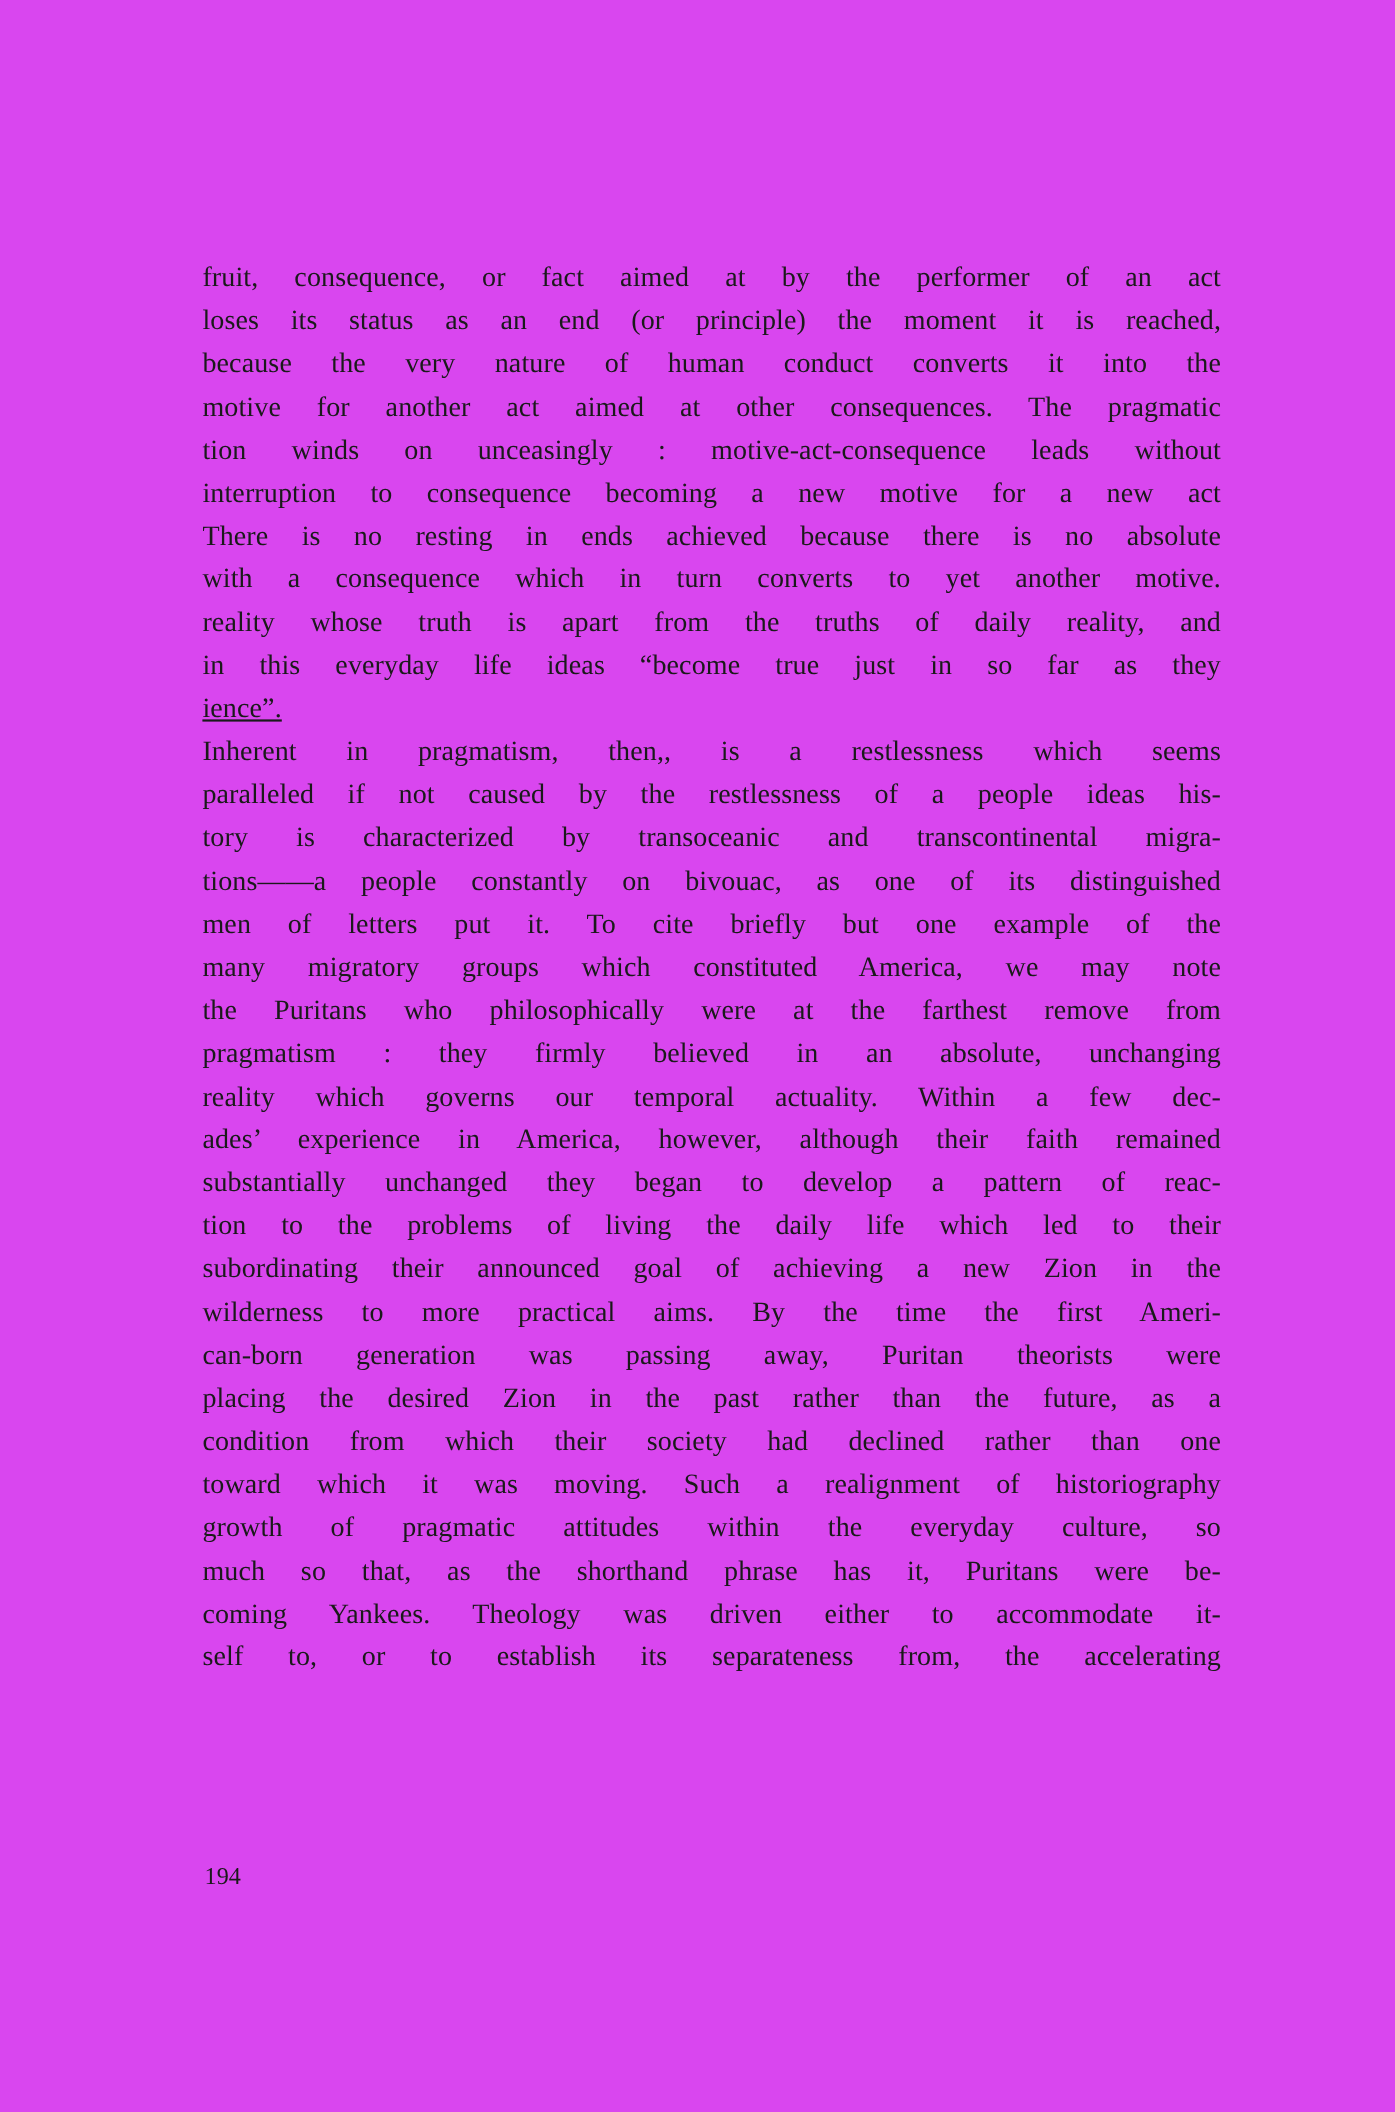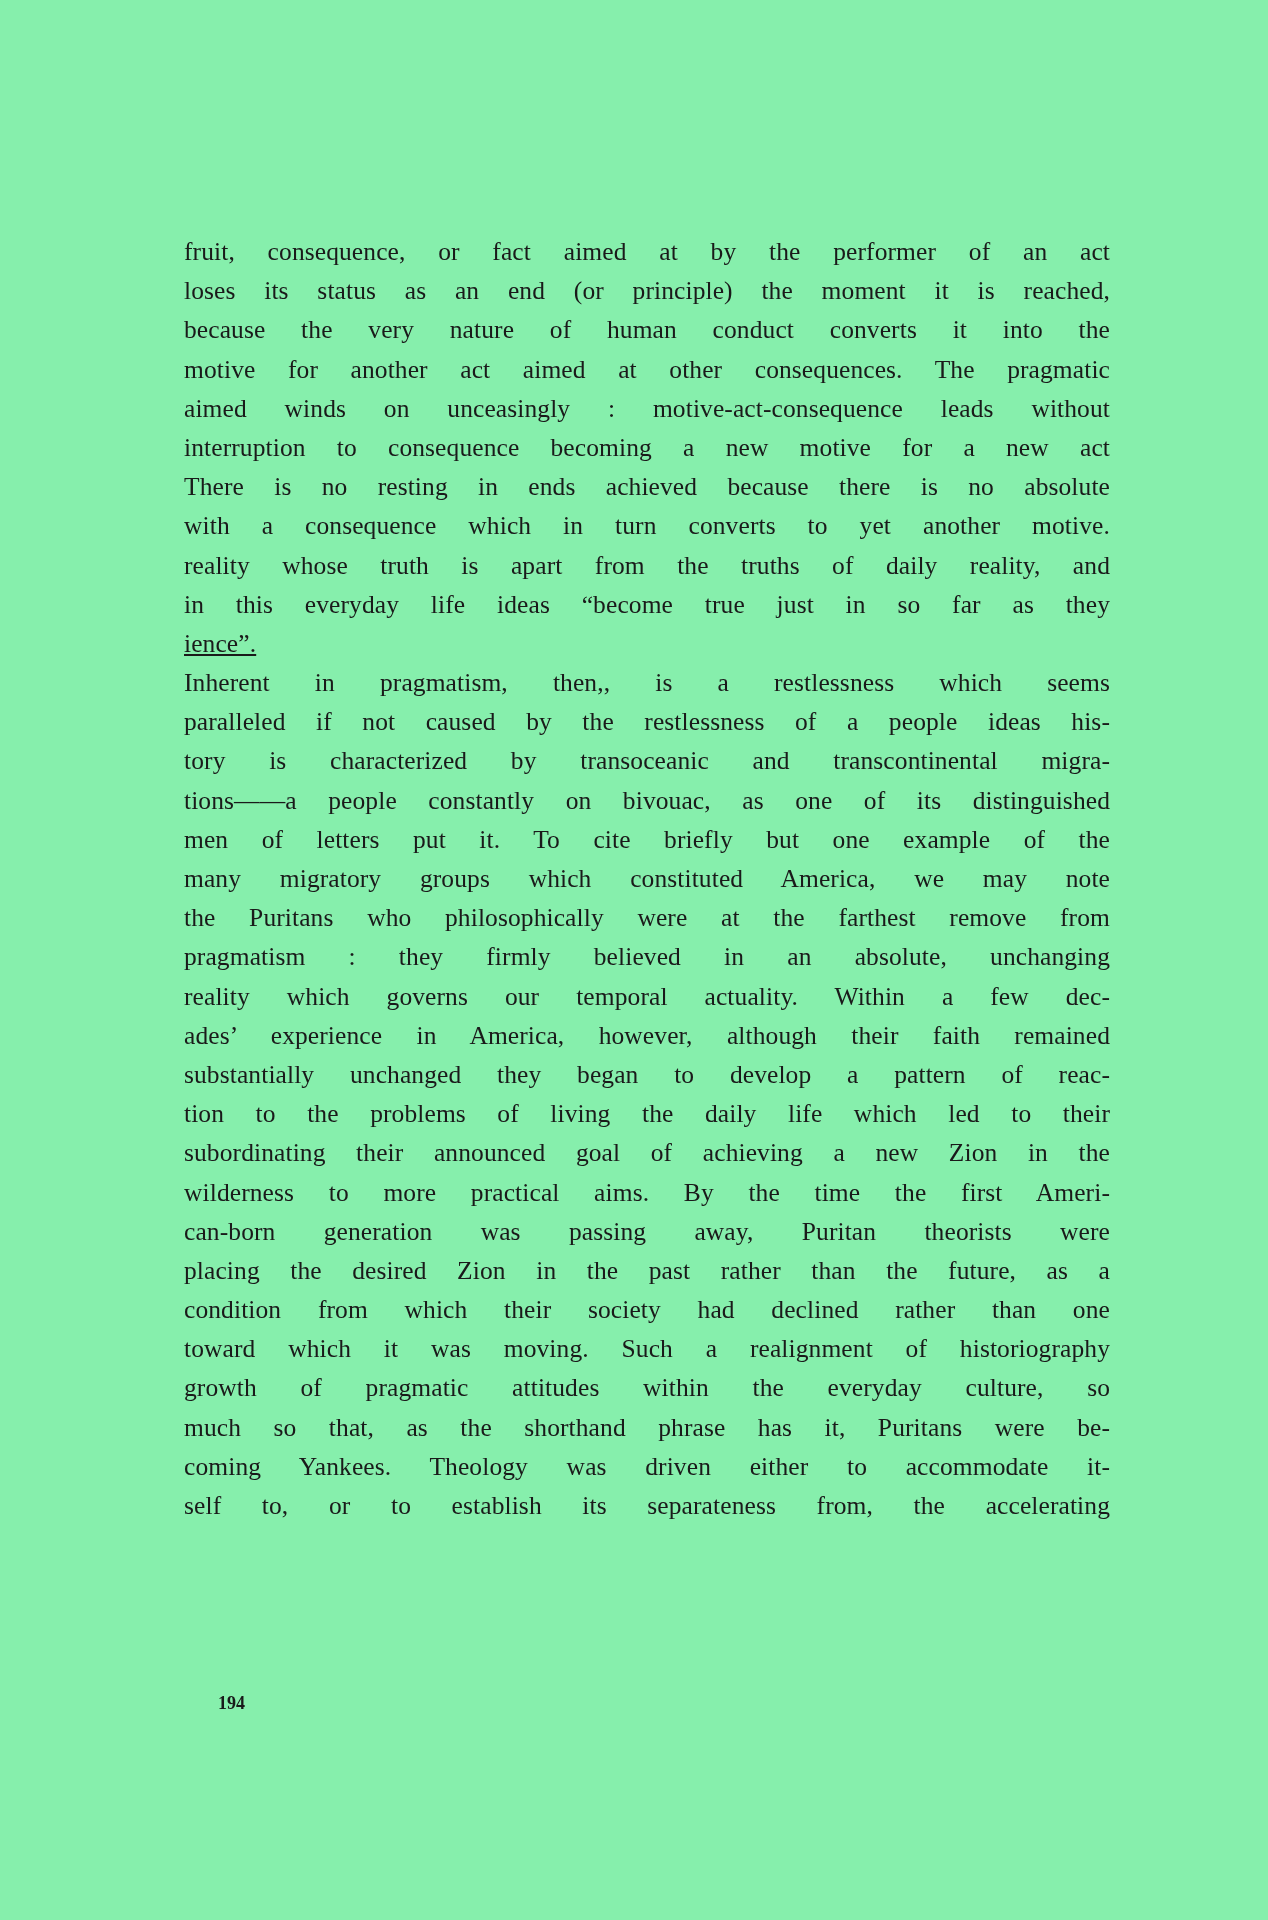--- a/index.html
+++ b/index.html
@@ -12,21 +12,21 @@
       height: 1920px;
       position: relative;
       overflow: hidden;
       background: #fdfdfd;
     }
     .page {
       position: absolute;
       left: 0; top: 0;
       width: 1268px;
       height: 1920px;
-      background: #86efac;
+      background: #d946ef;
     }
     .text-block {
       position: absolute;
       left: 184px;
       top: 232px;
       width: 926px;
       font-family: "Liberation Serif", "DejaVu Serif", serif;
       font-size: 25.5px;
       color: #1a1a1a;
       letter-spacing: 0.1px;
@@ -41,37 +41,36 @@
     }
     .line.last {
       text-align-last: left;
       text-decoration: underline;
     }
     .page-number {
       position: absolute;
       left: 186px;
       top: 1693px;
       font-family: "Liberation Serif", "DejaVu Serif", serif;
-      font-size: 18px;
+      font-size: 22px;
       color: #1a1a1a;
-      font-weight: bold;
-      margin-left: 32px;
+      font-weight: normal;
     }
   </style>
 </head>
 <body>
 
 <div class="page">
   <div class="text-block" id="text-block">
       <div>
         <span class="line">fruit, consequence, or fact aimed at by the performer of an act</span>
         <span class="line">loses its status as an end (or principle) the moment it is reached,</span>
         <span class="line">because the very nature of human conduct converts it into the</span>
         <span class="line">motive for another act aimed at other consequences. The pragmatic</span>
-        <span class="line">aimed winds on unceasingly : motive-act-consequence leads without</span>
+        <span class="line">tion winds on unceasingly : motive-act-consequence leads without</span>
         <span class="line">interruption to consequence becoming a new motive for a new act</span>
         <span class="line">There is no resting in ends achieved because there is no absolute</span>
         <span class="line">with a consequence which in turn converts to yet another motive.</span>
         <span class="line">reality whose truth is apart from the truths of daily reality, and</span>
         <span class="line">in this everyday life ideas “become true just in so far as they</span>
         <span class="line last">ience”.</span>
       </div>
       <div>
         <span class="line" style="padding-left: 0px;">Inherent in pragmatism, then,, is a restlessness which seems</span>
         <span class="line">paralleled if not caused by the restlessness of a people ideas his-</span>

